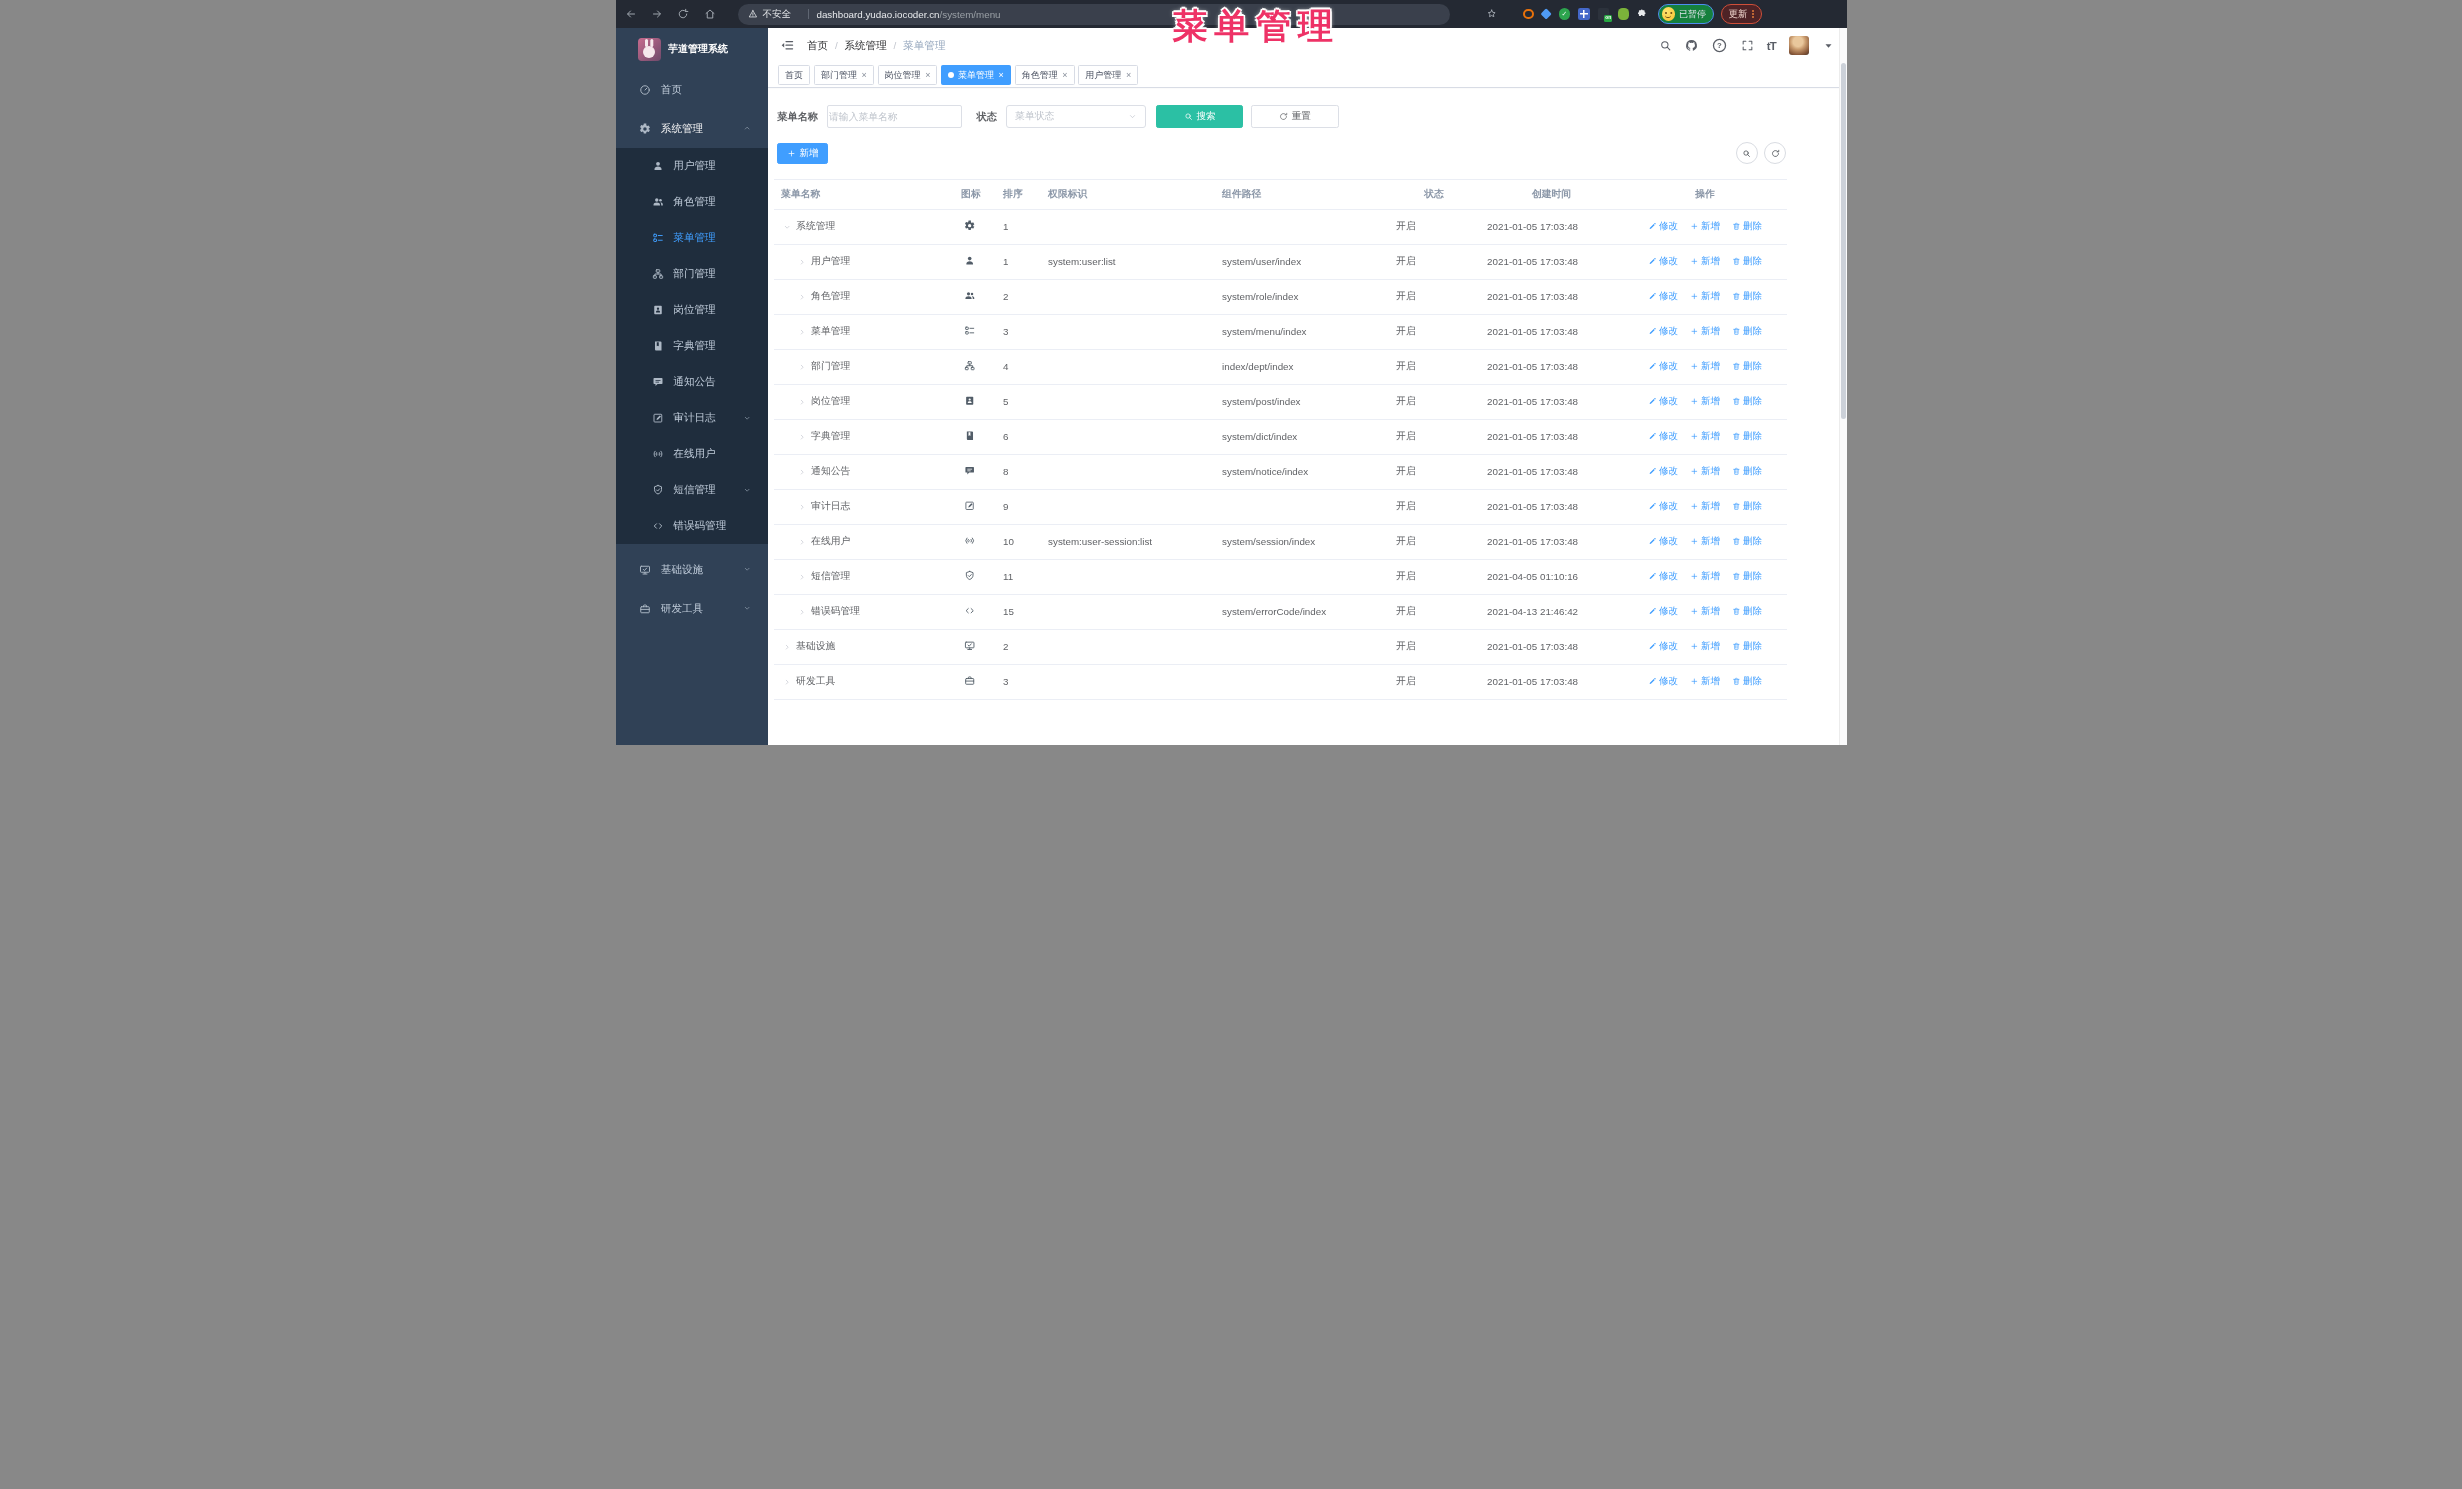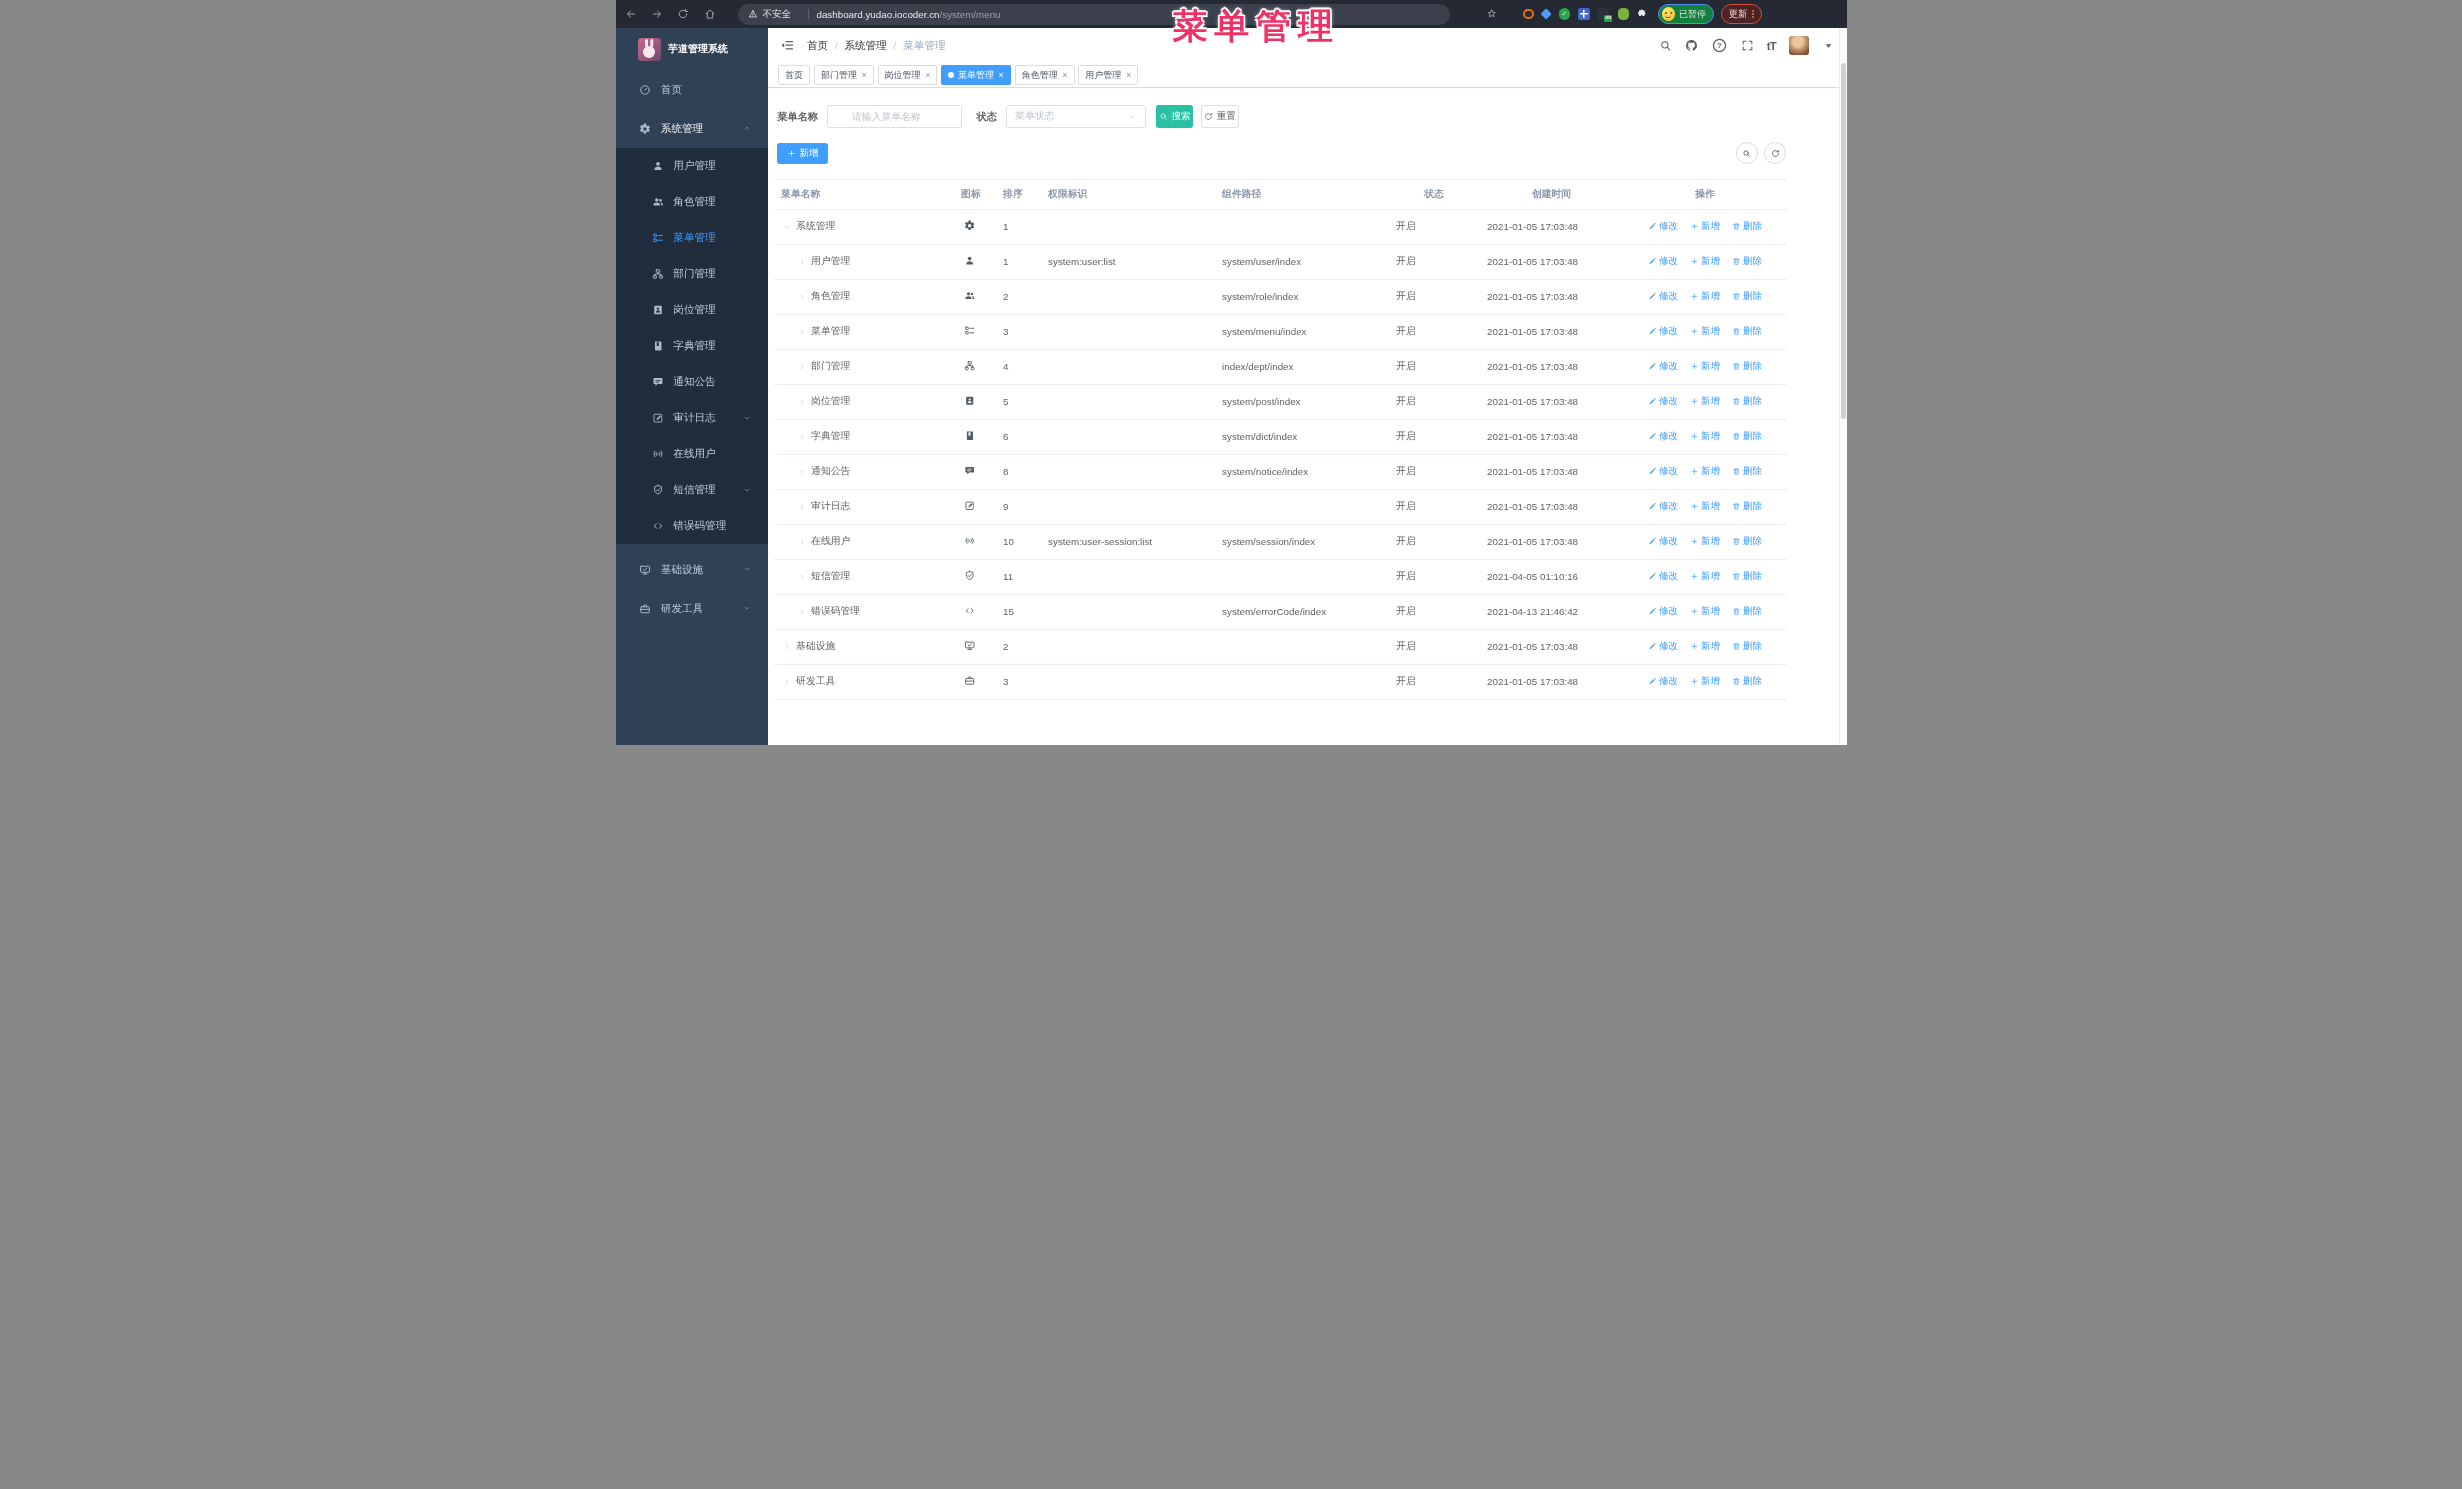--- a/index.html
+++ b/index.html
@@ -89,28 +89,28 @@
   .tag{height:19.7px;display:flex;align-items:center;gap:3.8px;padding:0 6px;border:0.8px solid #d8dce5;background:#fff;
        color:#495060;font-size:9px;cursor:pointer;white-space:nowrap;border-radius:1.5px}
   .tag .tag-close{font-size:9px;color:#8a919d;margin-left:0.8px;line-height:1}
   .tag.active{background:var(--accent);border-color:var(--accent);color:#fff}
   .tag.active .tag-close{color:#fff}
   .tag .dot{width:6px;height:6px;border-radius:50%;background:#fff;flex:0 0 auto}
 
   .content{padding:16.7px 0 0 6px}
   .filter-row{display:flex;align-items:center;margin-left:3.8px;height:24px}
   .f-label{font-size:10.2px;color:#606266;font-weight:bold;margin-right:9px}
-  .f-input{width:135px;height:23px;border:0.8px solid #dcdfe6;border-radius:2px;padding:0 24px;font-size:9.8px;color:#606266;outline:none;
+  .f-input{width:135px;height:23px;border:0.8px solid #dcdfe6;border-radius:2px;padding:0 1px;font-size:9.8px;color:#606266;outline:none;
            font-family:"Liberation Sans","DejaVu Sans",sans-serif}
   .f-input::placeholder{color:#bfc4cc}
   .f-select{width:140px;height:23px;border:0.8px solid #dcdfe6;border-radius:3px;padding:0 8.3px;display:flex;align-items:center;
             color:#bfc4cc;font-size:9.8px;margin-left:0;cursor:pointer}
   .f-select .sel-caret{margin-left:auto;color:#c0c4cc;font-size:9px}
   .lbl2{margin-left:14.4px}
-  .btn{height:23px;border-radius:2.3px;display:inline-flex;align-items:center;gap:3.8px;padding:0 2px;font-size:9.5px;cursor:pointer;border:0.8px solid transparent;white-space:nowrap}
+  .btn{height:23px;border-radius:2.3px;display:inline-flex;align-items:center;gap:3.8px;padding:0 27px;font-size:9.5px;cursor:pointer;border:0.8px solid transparent;white-space:nowrap}
   .btn .ico{font-size:9px}
   .btn-search{background:var(--search-btn);border-color:var(--search-btn);color:#fff;margin-left:9.8px}
   .btn-reset{background:#fff;border-color:#dcdfe6;color:#606266;margin-left:7.6px}
   .toolbar-row{display:flex;align-items:center;margin:13.6px 0 0 3.8px;width:1009px}
   .btn-add{background:var(--accent);border-color:var(--accent);color:#fff;height:20.5px;padding:0 8.3px}
   .circle-btns{margin-left:auto;display:flex;gap:6.8px}
   .cbtn{width:22px;height:22px;border-radius:50%;border:0.8px solid #d9dce2;background:#fff;color:#3a3f45;
         display:flex;align-items:center;justify-content:center;font-size:9px;cursor:pointer}
 
   

